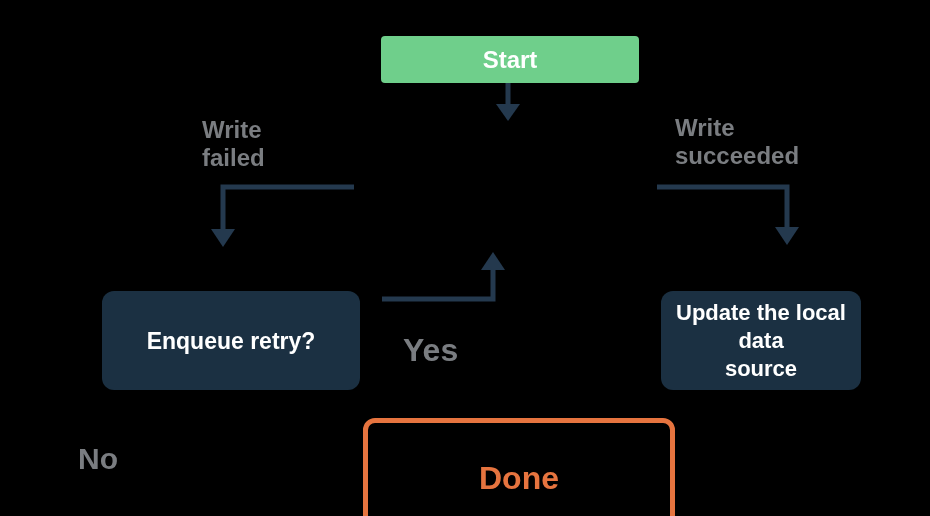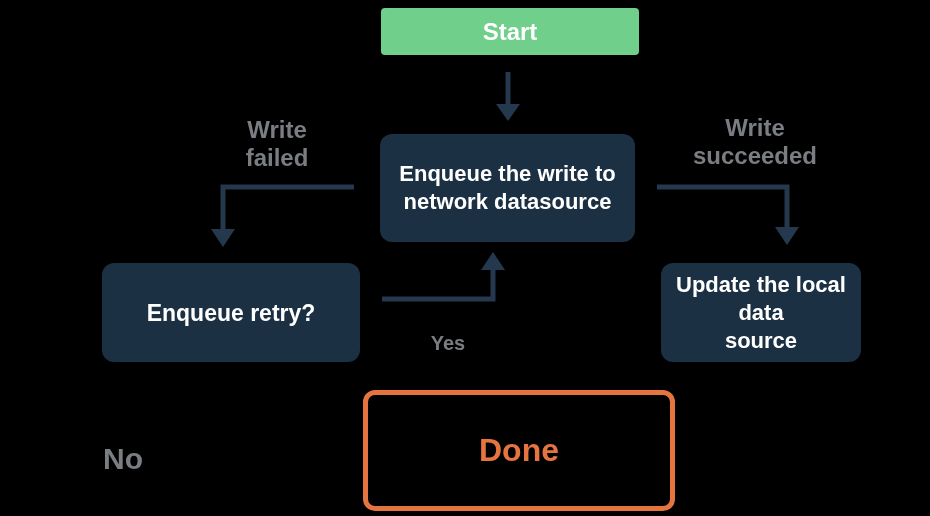--- a/index.html
+++ b/index.html
@@ -22,20 +22,21 @@
   .arrows{position:absolute;left:0;top:0;width:930px;height:516px;}
   .arrows path{fill:none;stroke:var(--arrow);stroke-width:5px;}
   .arrows polygon{fill:var(--arrow);stroke:none;}
   .node{
     position:absolute;
     display:flex;align-items:center;justify-content:center;
     text-align:center;
     box-sizing:border-box;
     white-space:pre-line;
     font-weight:bold;
+    margin-top:28px;
   }
   .node-start{
     left:381px;top:8px;width:258px;height:47px;
     background:var(--start-fill);
     color:var(--node-text);
     border-radius:4px;
     font-size:24px;
   }
   .node-navy{
     background:var(--node-fill);
@@ -51,26 +52,26 @@
     background:transparent;
     border:5px solid var(--done-accent);
     color:var(--done-accent);
     border-radius:12px;
     font-size:32px;
   }
   .edge-label{
     position:absolute;
     color:var(--label-text);
     font-weight:bold;
-    text-align:center;
+    text-align:left;
     white-space:pre-line;
   }
   .lbl-write-failed{left:202px;top:116px;width:150px;font-size:24px;line-height:28px;}
   .lbl-write-succeeded{left:675px;top:114px;width:160px;font-size:24px;line-height:28px;}
-  .lbl-yes{left:403px;top:332px;width:90px;font-size:20px;}
+  .lbl-yes{left:403px;top:332px;width:90px;font-size:32px;}
   .lbl-no{left:78px;top:442px;width:90px;font-size:30px;}
 </style>
 </head>
 <body>
 
 <div class="stage">
 
   <svg class="arrows" viewBox="0 0 930 516" aria-hidden="true">
     <g>
       <path d="M508 72 V105"></path>
@@ -85,22 +86,20 @@
       <polygon points="775,227 799,227 787,245"></polygon>
     </g>
     <g>
       <path d="M382 299 H493 V269"></path>
       <polygon points="481,270 505,270 493,252"></polygon>
     </g>
   </svg>
 
   <div class="node node-start">Start</div>
 
-  <div class="node node-navy node-enqueue">Enqueue the write to
-network datasource</div>
 
   <div class="node node-navy node-retry">Enqueue retry?</div>
 
   <div class="node node-navy node-update">Update the local data
 source</div>
 
   <div class="node node-done">Done</div>
 
   <div class="edge-label lbl-write-failed">Write
 failed</div>

